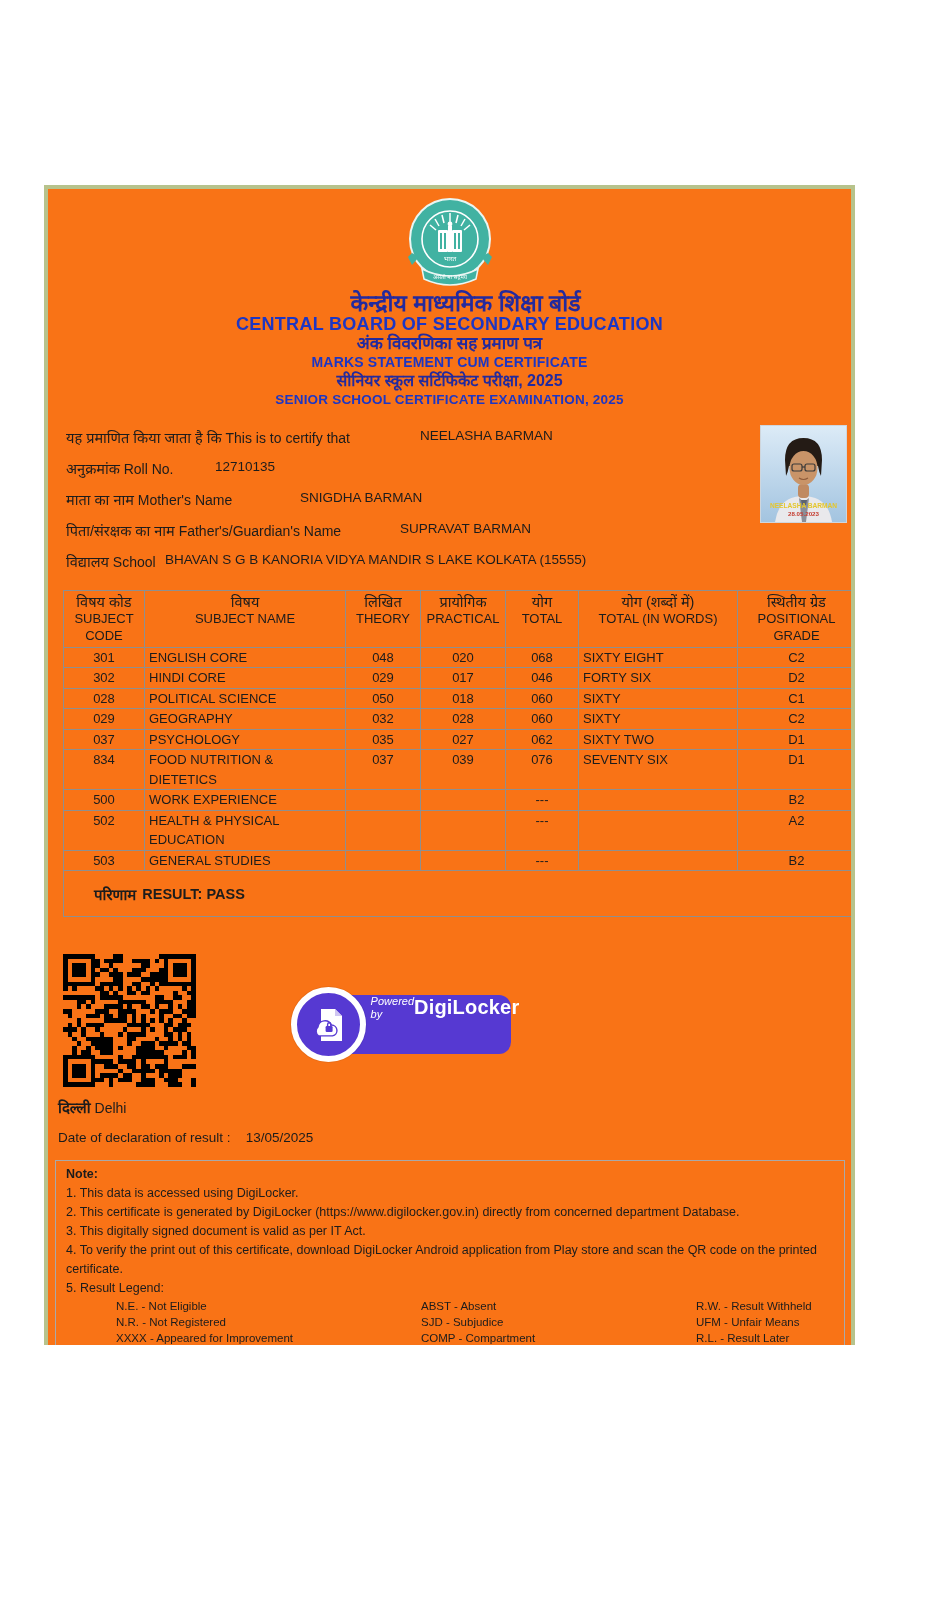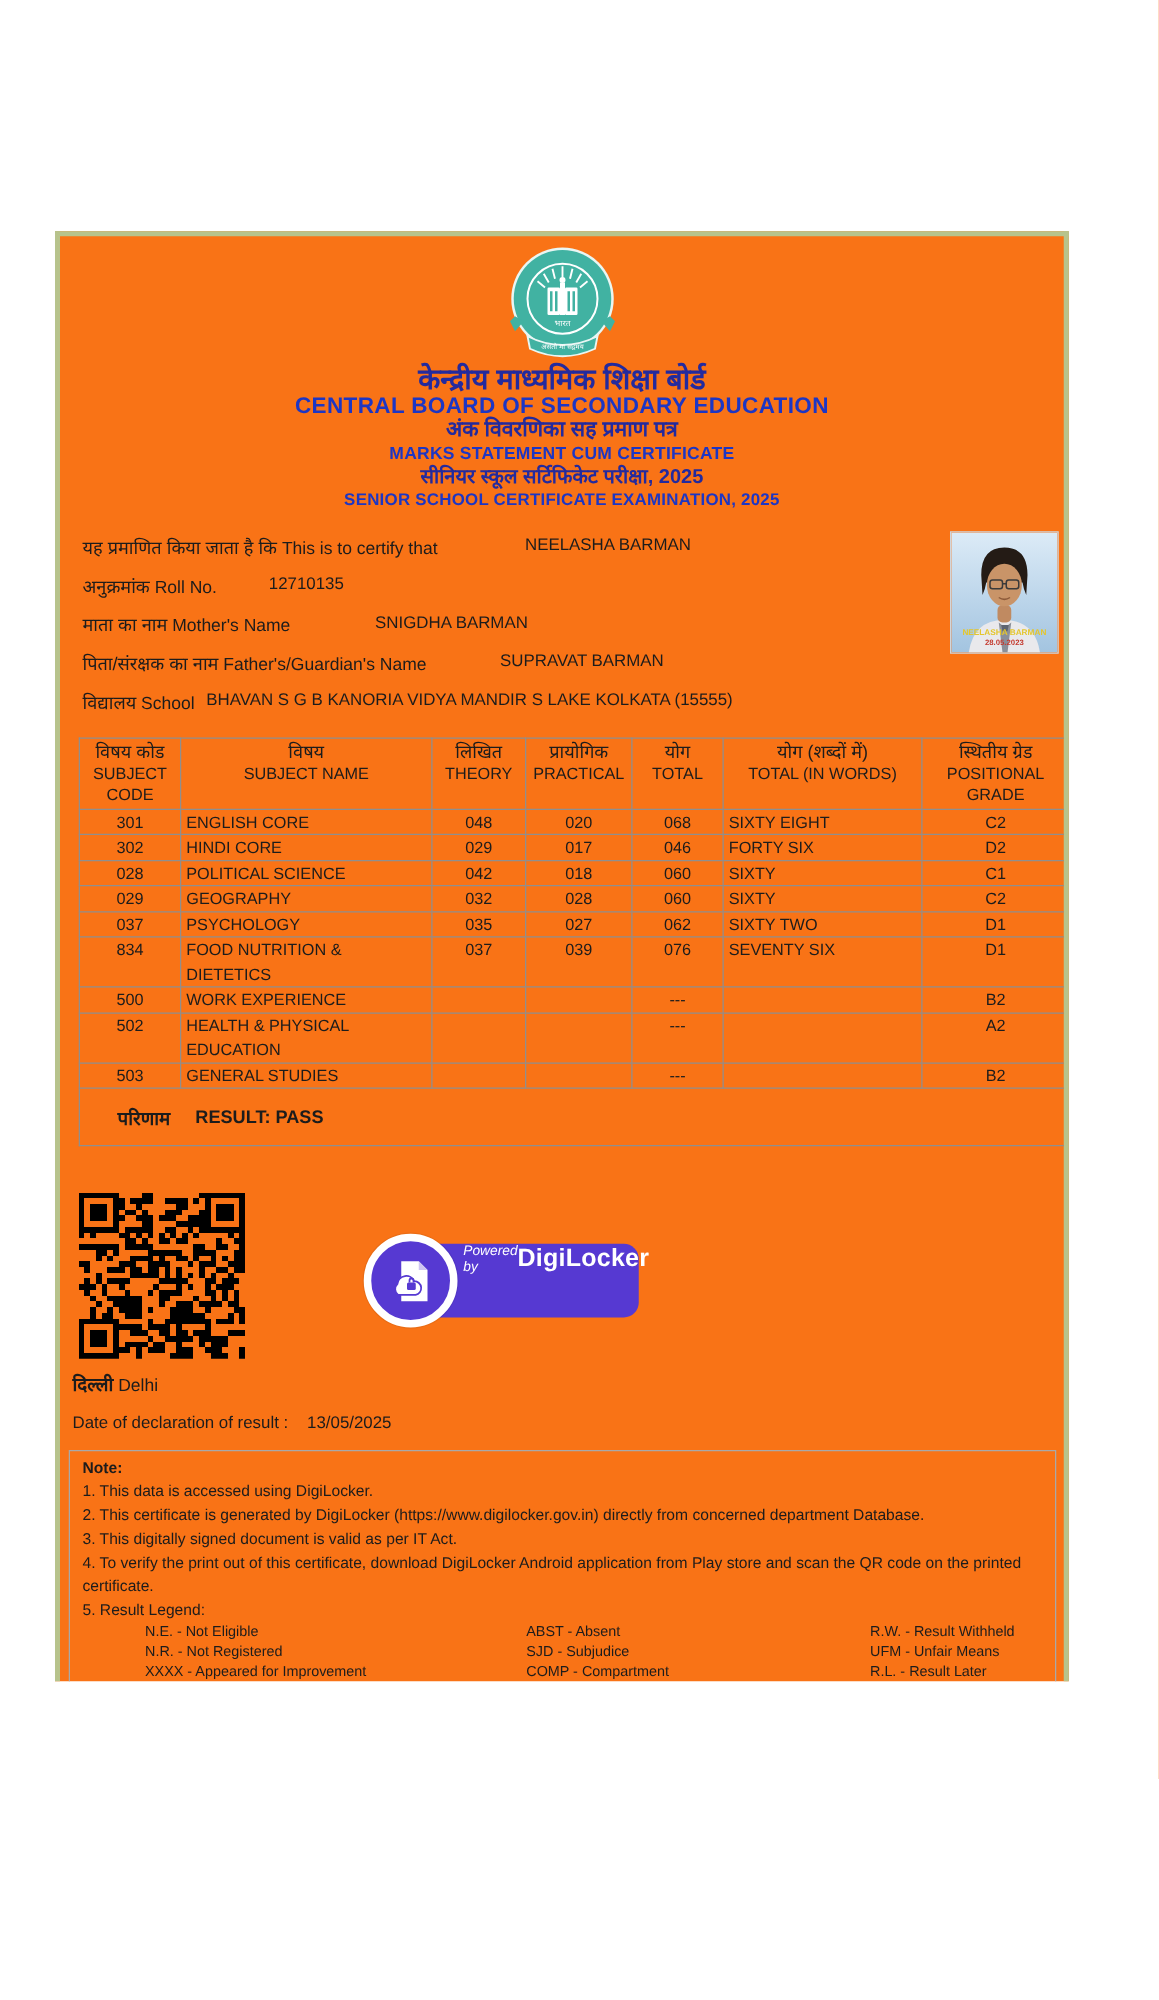--- a/index.html
+++ b/index.html
@@ -8,21 +8,21 @@
     font-family:"Liberation Sans","DejaVu Sans",sans-serif;color:#1c1c1c;
     -webkit-font-smoothing:antialiased;
   }
   .frame{
     position:absolute;left:44px;top:185px;width:803px;height:1156px;
     border:4px solid #b7c38c;border-bottom:none;background:#f97316;overflow:hidden;
   }
   
   .logo{position:absolute;top:8px;left:50%;transform:translateX(-50%);width:96px;height:92px;}
   .tline{position:absolute;width:100%;text-align:center;font-weight:bold;white-space:nowrap;}
-  .t1{top:97px;font-size:23px;color:#232a9e;}
+  .t1{top:97px;font-size:23px;color:#232a9e;padding-left:16px;}
   .t2{top:125px;font-size:18px;color:#1d36c4;letter-spacing:.3px;}
   .t3{top:142px;font-size:17px;color:#232a9e;}
   .t4{top:165px;font-size:14px;color:#1d36c4;letter-spacing:.2px;}
   .t5{top:180px;font-size:16px;color:#232a9e;}
   .t6{top:203px;font-size:13.5px;color:#1d36c4;letter-spacing:.2px;}
   
   .info{position:absolute;left:18px;top:238px;width:700px;}
   .info-row{position:relative;height:31px;font-size:14px;}
   .info-row .lbl{font-weight:normal;}
   .info-row .lbl-hi{font-size:14.5px;}
@@ -42,21 +42,21 @@
   .marks .h-en{font-size:13px;line-height:1.3;}
   .c-code{width:81px;} .c-name{width:201px;} .c-theory{width:75px;}
   .c-prac{width:85px;} .c-total{width:73px;} .c-words{width:159px;} .c-grade{width:118px;}
   .marks td{line-height:19.5px;}
   .marks td.ctr{text-align:center;}
   .marks td.lft{text-align:left;}
   .result-box{
     border:1px solid #8f8f8f;border-top:none;height:45px;display:flex;align-items:center;
     padding-left:30px;font-size:14.5px;font-weight:bold;
   }
-  .result-box .hi{font-size:15px;margin-right:20px;}
+  .result-box .hi{font-size:15px;margin-right:6px;}
   
   .qr{position:absolute;left:15px;top:765px;width:133px;height:133px;}
   .dlbadge{position:absolute;left:243px;top:798px;width:230px;height:75px;}
   .dl-rect{
     position:absolute;left:36px;top:8px;width:184px;height:59px;border-radius:12px;
     background:var(--dl,#5639d2);display:flex;flex-direction:row;justify-content:center;
     padding-left:52px;box-sizing:border-box;
   }
   .dl-powered{color:#fff;font-size:11px;font-style:italic;line-height:13px;}
   .dl-brand{color:#fff;font-size:20px;font-weight:bold;line-height:24px;letter-spacing:.2px;}
@@ -263,21 +263,21 @@
             <td class="ctr">029</td>
             <td class="ctr">017</td>
             <td class="ctr">046</td>
             <td class="lft">FORTY SIX</td>
             <td class="ctr">D2</td>
           </tr>
 
           <tr>
             <td class="ctr">028</td>
             <td class="lft">POLITICAL SCIENCE</td>
-            <td class="ctr">042</td>
+            <td class="ctr">050</td>
             <td class="ctr">018</td>
             <td class="ctr">060</td>
             <td class="lft">SIXTY</td>
             <td class="ctr">C1</td>
           </tr>
 
           <tr>
             <td class="ctr">029</td>
             <td class="lft">GEOGRAPHY</td>
             <td class="ctr">032</td>

